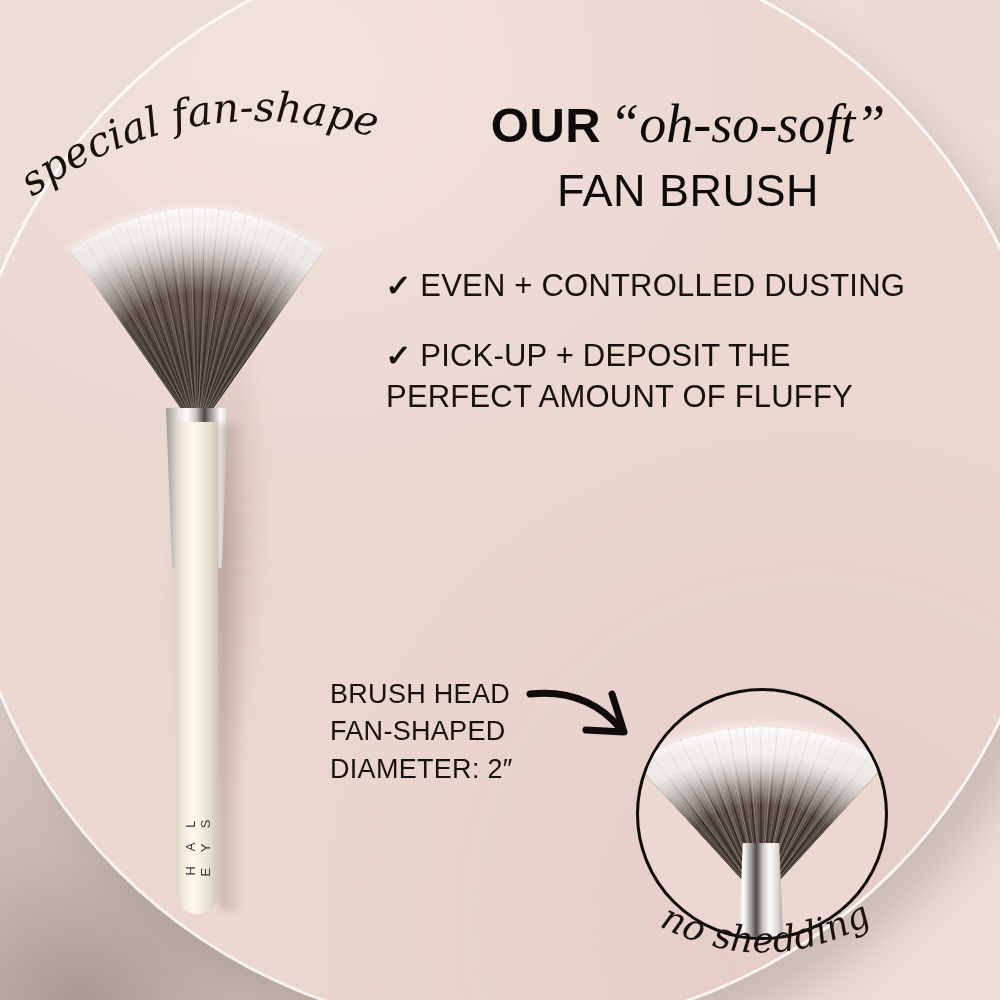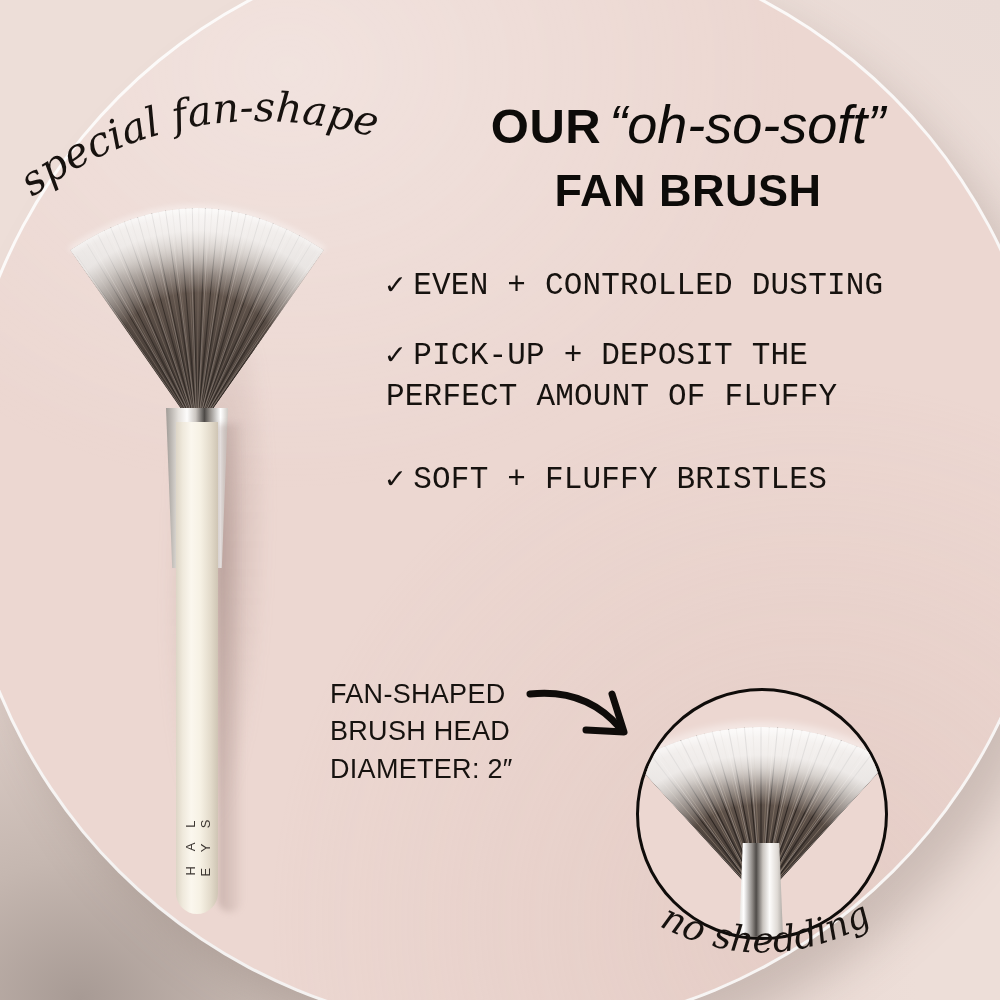--- a/index.html
+++ b/index.html
@@ -151,42 +151,41 @@
     letter-spacing: 0.5px;
     white-space: nowrap;
   }
   .headline-line1 .our {
     font-family: "Liberation Sans", sans-serif;
     font-weight: bold;
     font-size: 49px;
     letter-spacing: 0.5px;
   }
   .headline-line1 .quote {
-    font-family: Liberation Sans, sans-serif;
+    font-family: Liberation Serif, serif;
     font-style: italic;
     font-weight: normal;
     font-size: 54px;
     letter-spacing: 0px;
     padding-left: 8px;
   }
   .headline-line2 {
     margin-top: 12px;
     font-size: 45px;
-    font-weight: bold;
+    font-weight: normal;
     letter-spacing: 0.5px;
     font-family: "Liberation Sans", sans-serif;
   }
 
   .bullets {
     position: absolute;
     left: 386px;
     top: 266px;
     width: 600px;
     color: #16120f;
-    font-family: Liberation Mono, monospace;
   }
   .bullet {
     margin-bottom: 30px;
   }
   .bullet-line {
     font-size: 31px;
     line-height: 1.30;
     letter-spacing: 0.2px;
     font-weight: 400;
     white-space: nowrap;
@@ -380,30 +379,25 @@
       <div class="bullet-line">
         <span class="check-icon">✓</span><span>EVEN + CONTROLLED DUSTING</span>
       </div>
     </div>
     <div class="bullet" style="margin-bottom:43px;">
       <div class="bullet-line">
         <span class="check-icon">✓</span><span>PICK-UP + DEPOSIT THE</span>
       </div>
       <div class="bullet-line">PERFECT AMOUNT OF FLUFFY</div>
     </div>
-    <div class="bullet">
-      <div class="bullet-line">
-        <span class="check-icon">✓</span><span>SOFT + FLUFFY BRISTLES</span>
-      </div>
-    </div>
   </div>
 
   <div class="callout">
+    <div class="callout-line">BRUSH HEAD</div>
     <div class="callout-line">FAN-SHAPED</div>
-    <div class="callout-line">BRUSH HEAD</div>
     <div class="callout-line">DIAMETER: 2″</div>
   </div>
 
   <svg class="arrow-svg" width="140" height="90" viewBox="0 0 140 90">
     <path d="M6,22 Q62,16 96,56" fill="none" stroke="#0f0c0a" stroke-width="7" stroke-linecap="round"></path>
     <path d="M88,22 L100,60 L62,58" fill="none" stroke="#0f0c0a" stroke-width="7" stroke-linecap="round" stroke-linejoin="round"></path>
   </svg>
 
   <div class="inset">
     <svg class="inset-fan" viewBox="0 0 306 230">

